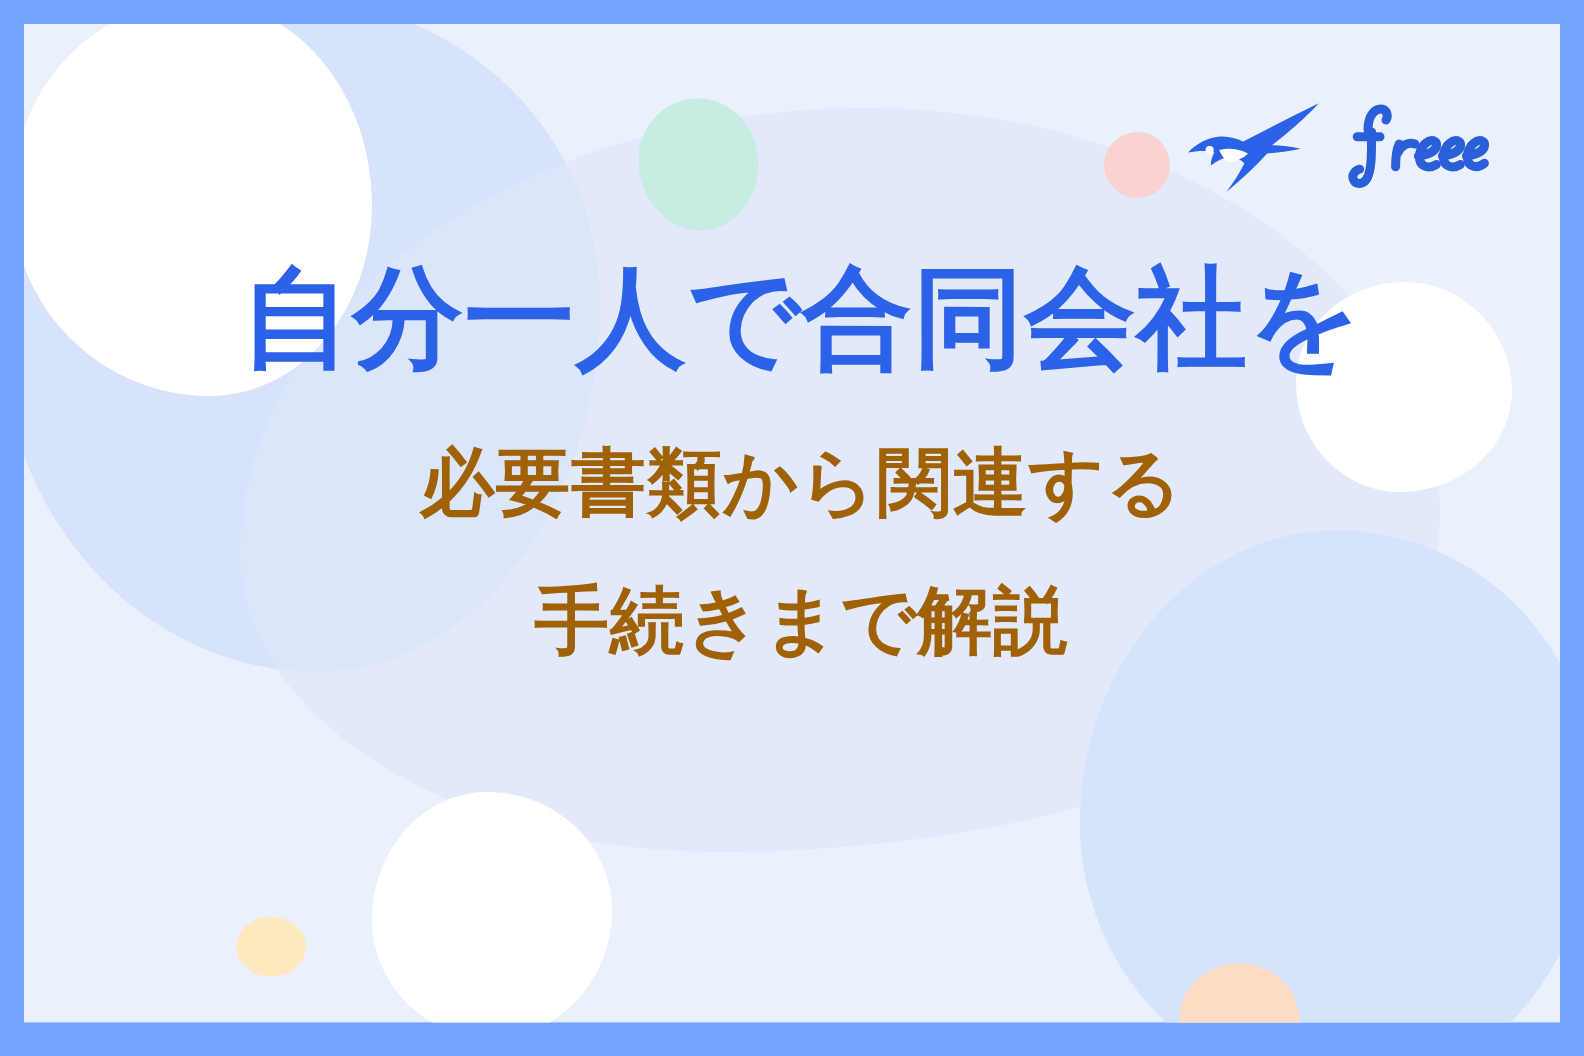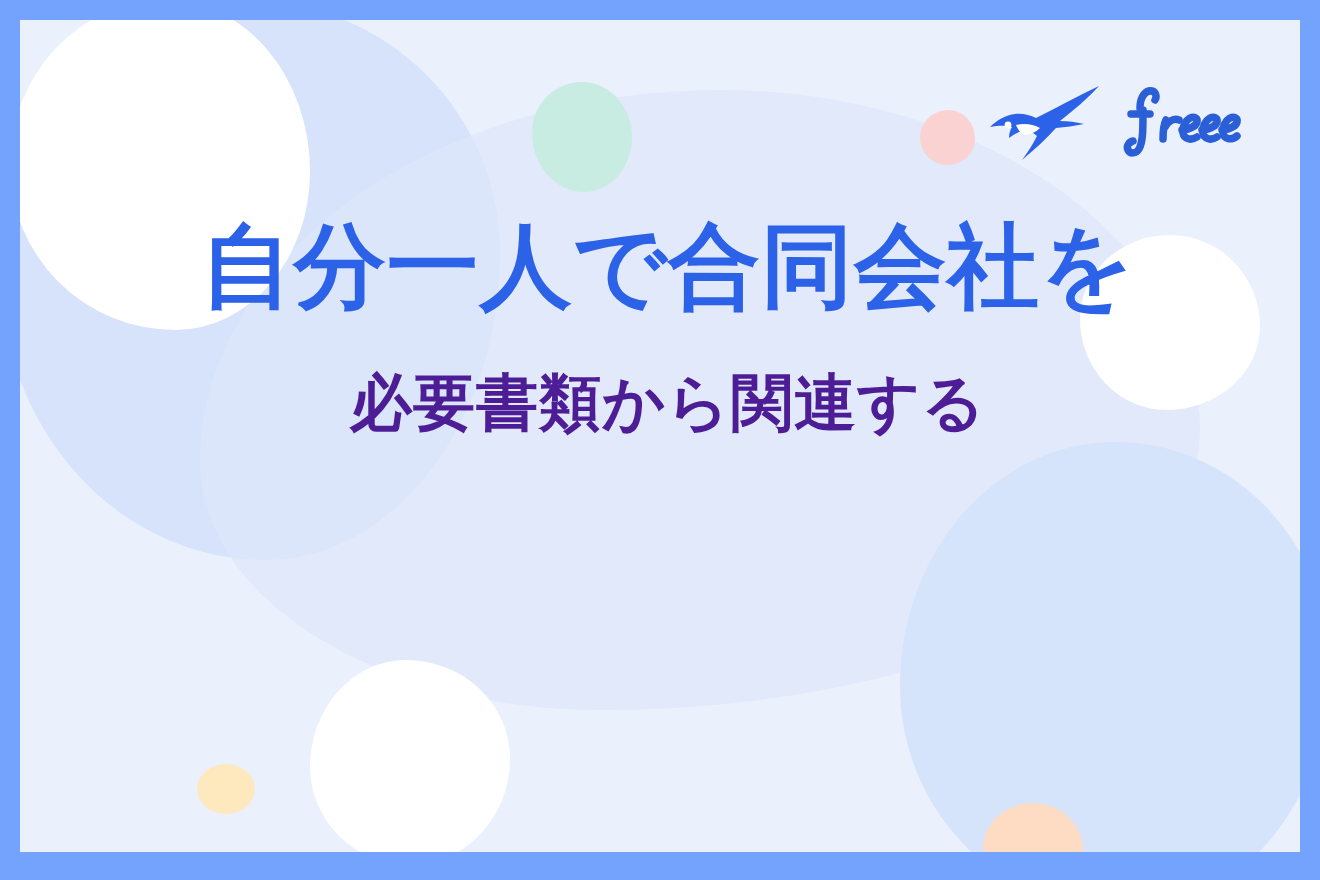--- a/index.html
+++ b/index.html
@@ -114,21 +114,21 @@
   }
   .headline {
     color:#2c62e8;
     font-weight:700;
     font-size:92px;
     line-height:1.48;
     letter-spacing:1px;
     white-space:nowrap;
   }
   .subhead {
-    color:#4c1d95;
+    color:#a16207;
     font-weight:700;
     font-size:62px;
     line-height:1.5;
     letter-spacing:1px;
     white-space:nowrap;
     margin-top:22px;
   }
 </style>
 </head>
 <body>
@@ -178,16 +178,17 @@
             <path d="M112 48 C120 47 126 44 127 40 C128 36 124 34 120 36
                      C115 39 112 45 113 51 C114 57 121 59 127 54"></path>
           </g>
         </svg>
       </span>
     </div>
 
     <div id="content">
       <div class="headline">自分一人で合同会社を</div>
       <div class="subhead">必要書類から関連する</div>
+      <div class="subhead">手続きまで解説</div>
     </div>
 
   </div>
 </div>
 
 </body></html>

